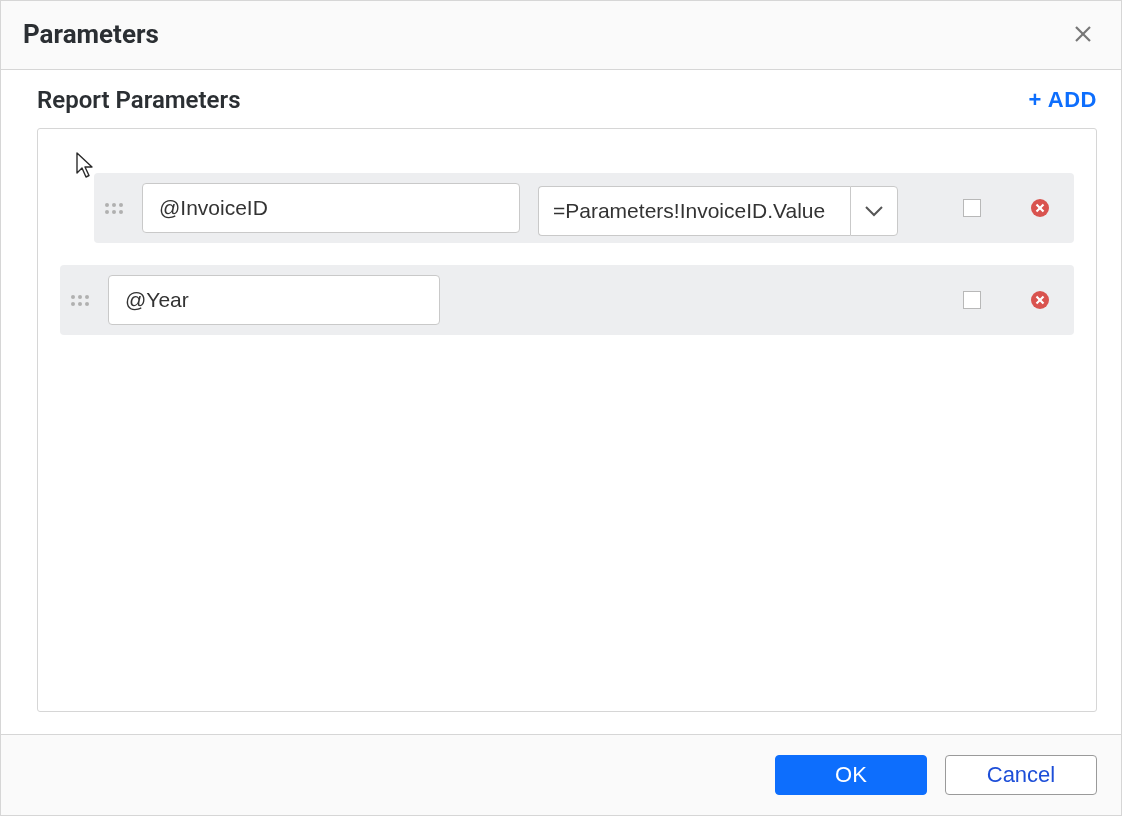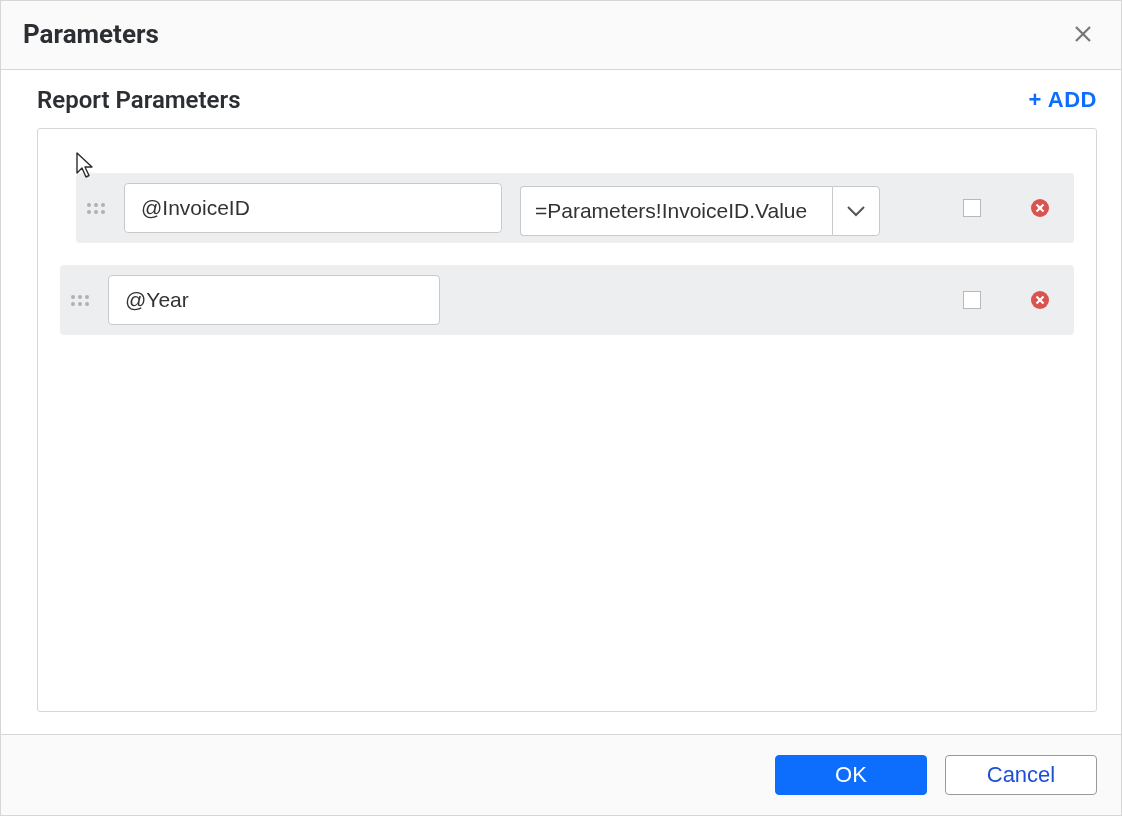--- a/index.html
+++ b/index.html
@@ -101,21 +101,21 @@
       display: flex;
       align-items: center;
       background: #edeef0;
       border-radius: 4px;
       padding: 10px 14px 10px 10px;
       margin-bottom: 22px;
       gap: 18px;
     }
     .param-row.first {
       margin-top: 22px;
-      margin-left: 16px;
+      margin-left: 34px;
     }
     .param-row.second {
       margin-left: 0;
     }
     .drag-handle {
       width: 20px;
       height: 24px;
       display: flex;
       flex-wrap: wrap;
       align-content: center;

